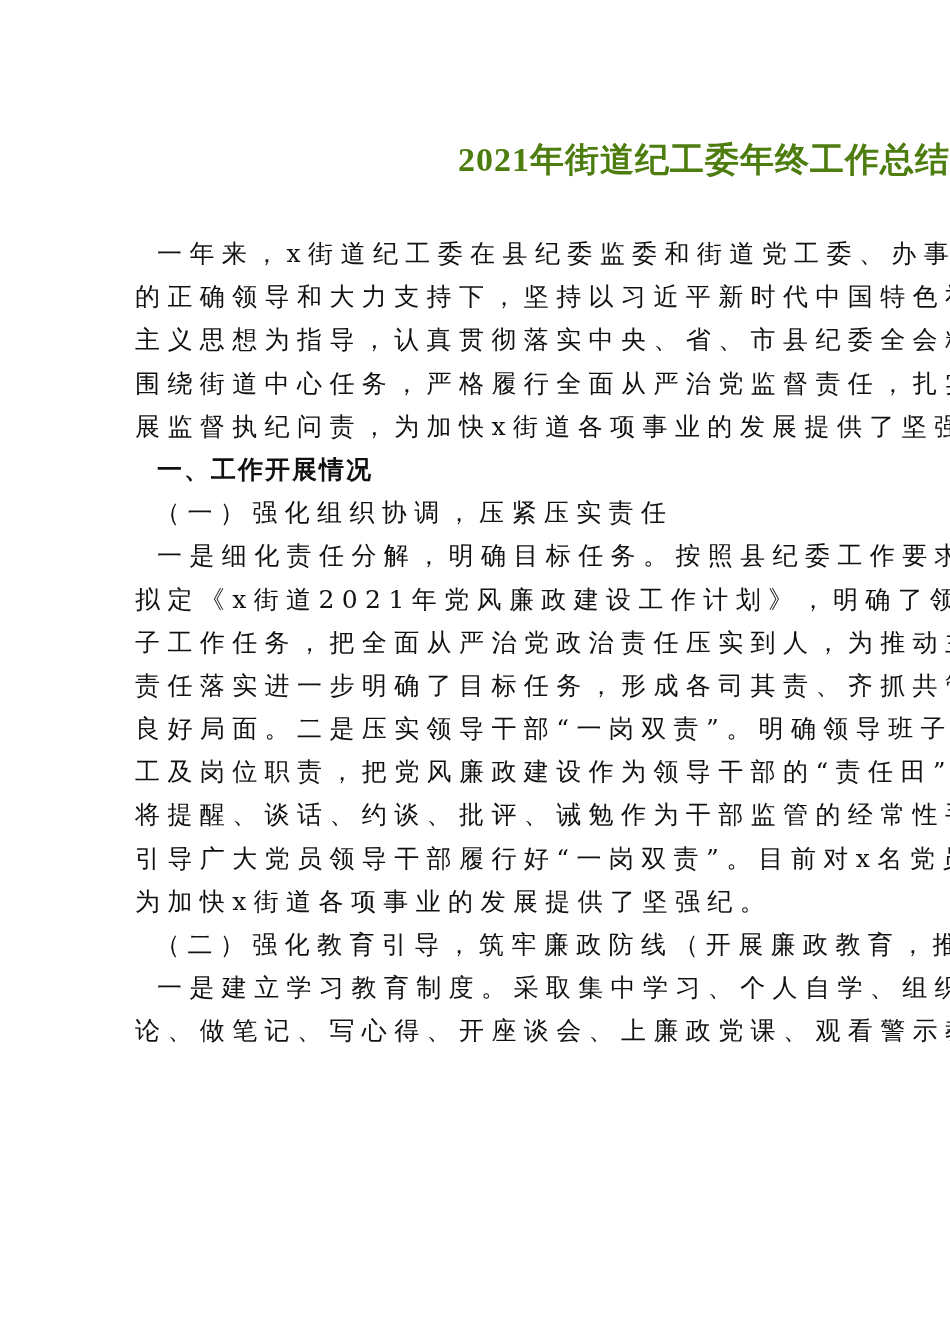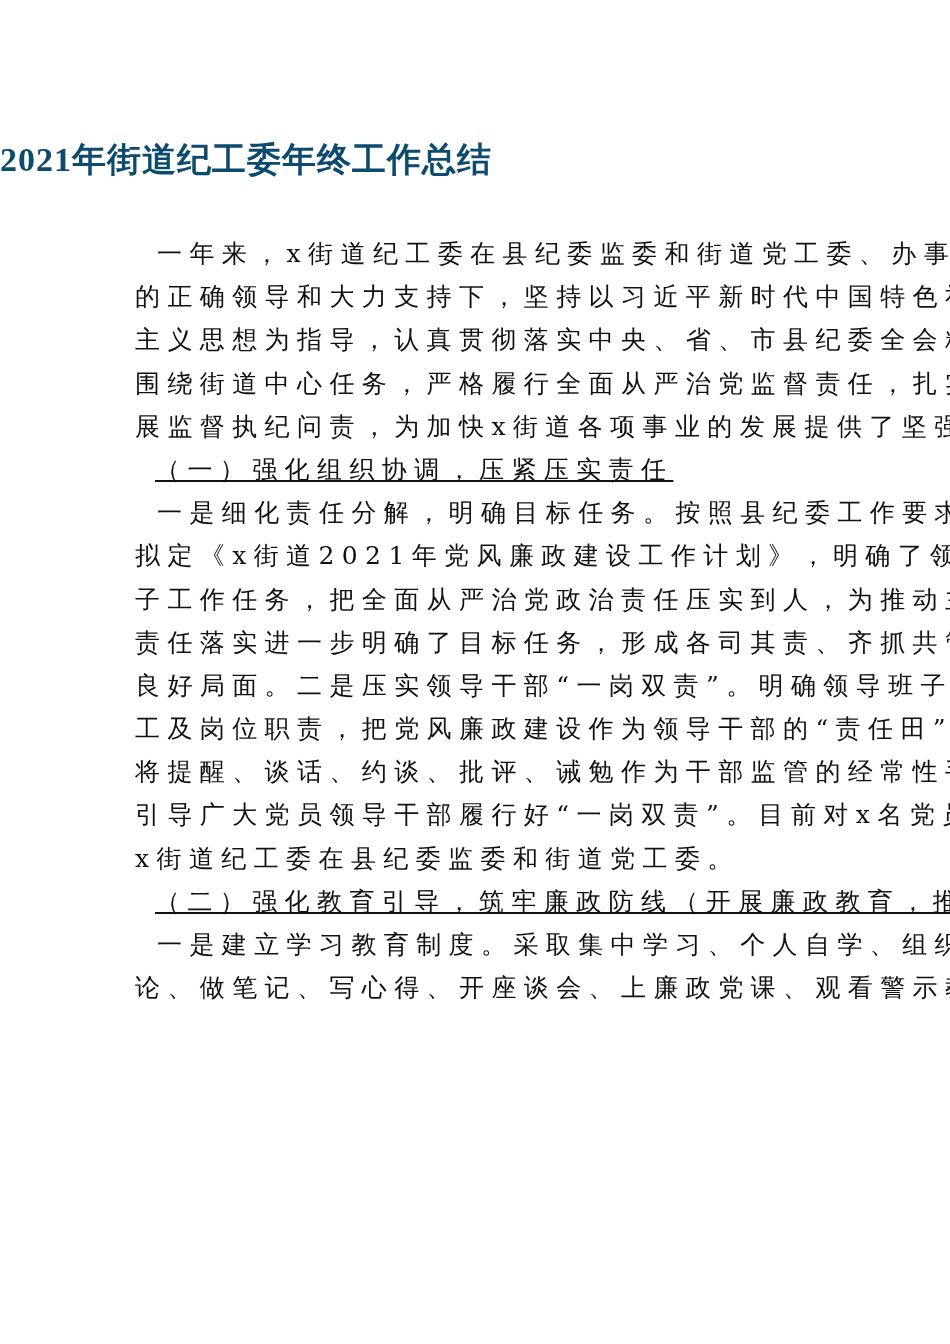--- a/index.html
+++ b/index.html
@@ -18,26 +18,26 @@
     .page {
       position: absolute;
       left: 0; top: 0;
       width: 950px; height: 1344px;
       background: #ffffff;
     }
     .title {
       position: absolute;
       left: 0; right: 0;
       top: 138px;
-      text-align: left;
+      text-align: right;
       font-family: "Liberation Serif", "DejaVu Serif", serif;
       font-weight: bold;
       font-size: 34px;
       letter-spacing: 1px;
-      color: #0c4a6e;
+      color: #4d7c0f;
       line-height: 44px;
     }
     .body-text {
       position: absolute;
       left: 135px;
       width: 690px;
       top: 232px;
       font-size: 25px;
       line-height: 43.2px;
       letter-spacing: 7.4px;
@@ -52,46 +52,46 @@
     .indent { padding-left: 22px; }
     .h1 {
       font-family: "DejaVu Sans", "Liberation Sans", sans-serif;
       font-weight: bold;
       letter-spacing: 2px;
       font-size: 25px;
       padding-left: 22px;
     }
     .h2 {
       padding-left: 20px;
-      text-decoration: underline;
     }
   </style>
 </head>
 <body>
 
 <div class="page">
   <div class="title">2021年街道纪工委年终工作总结</div>
 
   <div class="body-text">
 
     <span class="line indent">一年来，x街道纪工委在县纪委监委和街道党工委、办事处</span>
     <span class="line">的正确领导和大力支持下，坚持以习近平新时代中国特色社会</span>
     <span class="line">主义思想为指导，认真贯彻落实中央、省、市县纪委全会精神，</span>
     <span class="line">围绕街道中心任务，严格履行全面从严治党监督责任，扎实开</span>
     <span class="line">展监督执纪问责，为加快x街道各项事业的发展提供了坚强纪</span>
 
+    <span class="line h1">一、工作开展情况</span>
 
     <span class="line h2">（一）强化组织协调，压紧压实责任</span>
     <span class="line indent">一是细化责任分解，明确目标任务。按照县纪委工作要求，</span>
     <span class="line">拟定《x街道2021年党风廉政建设工作计划》，明确了领导班</span>
     <span class="line">子工作任务，把全面从严治党政治责任压实到人，为推动主体</span>
     <span class="line">责任落实进一步明确了目标任务，形成各司其责、齐抓共管的</span>
     <span class="line">良好局面。二是压实领导干部“一岗双责”。明确领导班子分</span>
     <span class="line">工及岗位职责，把党风廉政建设作为领导干部的“责任田”。</span>
     <span class="line">将提醒、谈话、约谈、批评、诫勉作为干部监管的经常性手段，</span>
     <span class="line">引导广大党员领导干部履行好“一岗双责”。目前对x名党员</span>
-    <span class="line">x街道纪工委在县纪委监委和街道党工委。</span>
+    <span class="line">为加快x街道各项事业的发展提供了坚强纪。</span>
 
     <span class="line h2">（二）强化教育引导，筑牢廉政防线（开展廉政教育，推动</span>
     <span class="line indent">一是建立学习教育制度。采取集中学习、个人自学、组织讨</span>
     <span class="line">论、做笔记、写心得、开座谈会、上廉政党课、观看警示教育</span>
   </div>
 </div>
 
 </body></html>

